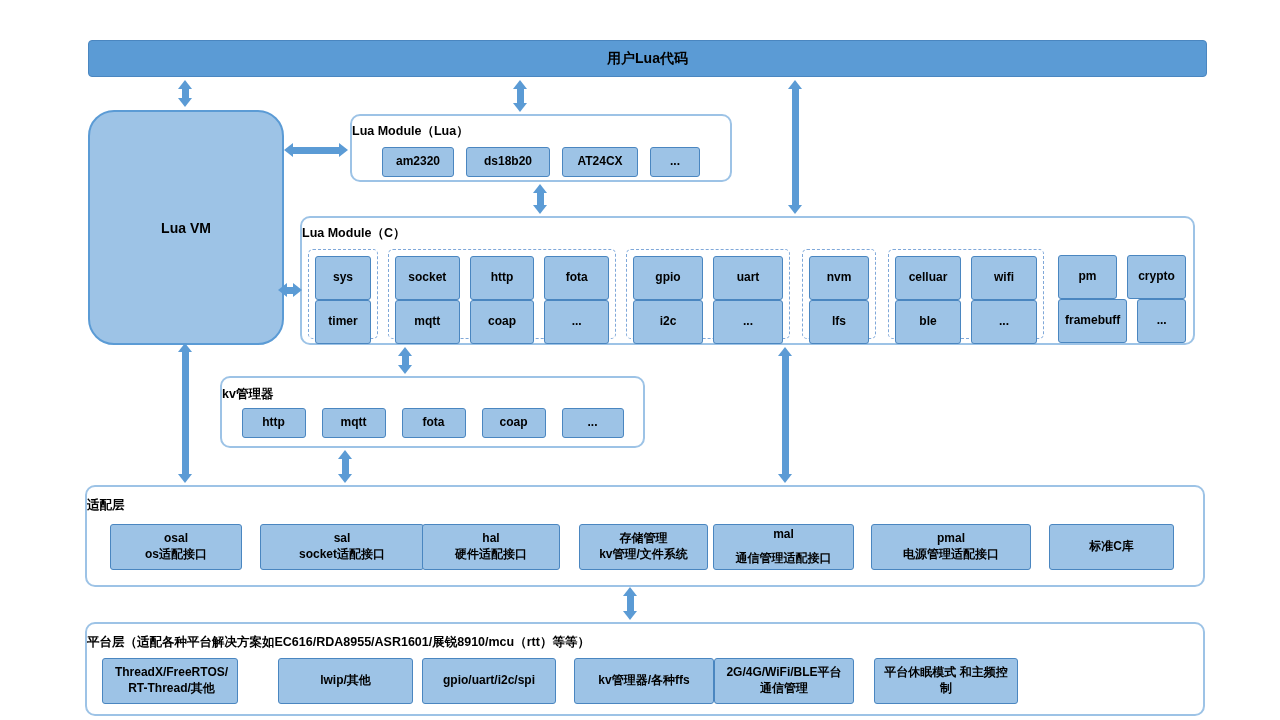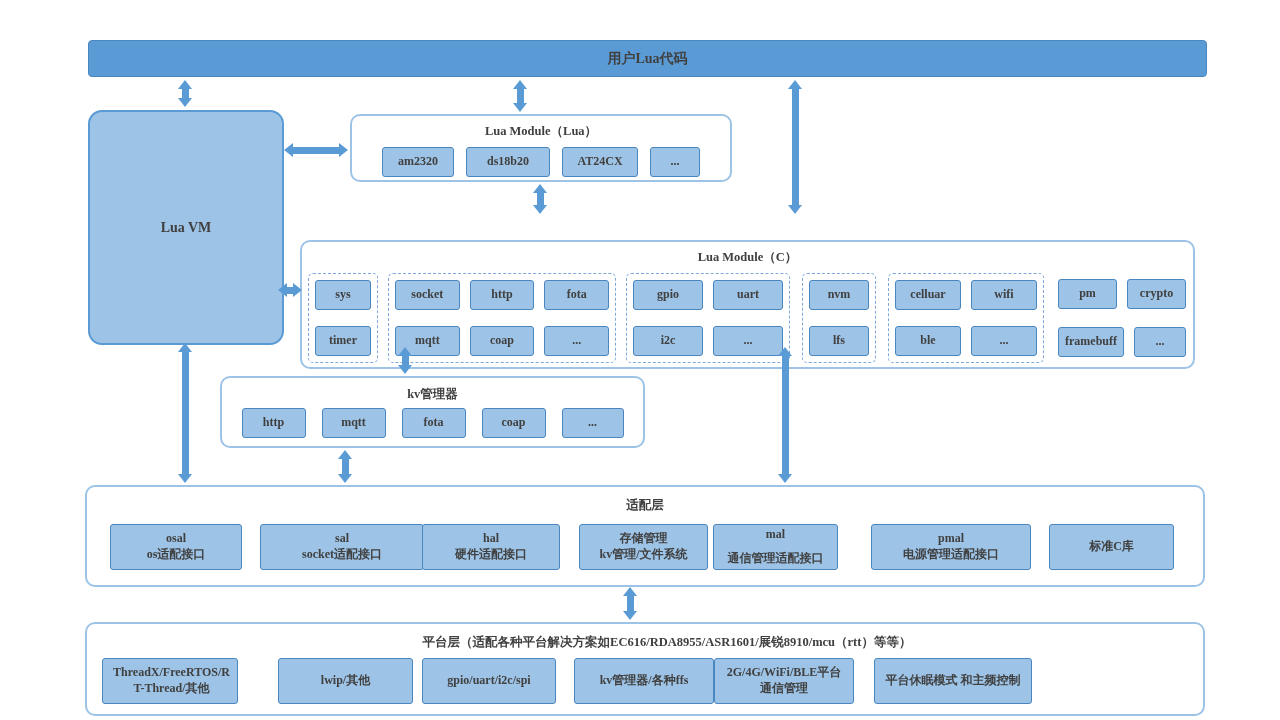--- a/index.html
+++ b/index.html
@@ -1,43 +1,43 @@
 <!DOCTYPE html>
 <html><head>
 <meta charset="utf-8">
 <style>
   html,body{margin:0;padding:0;background:#fff;}
   .canvas{position:relative;width:1280px;height:720px;background:#ffffff;
-          font-family:Liberation Serif, serif;color:#404040;overflow:hidden;}
+          font-family:Liberation Sans, sans-serif;color:#000000;overflow:hidden;}
 
   
   .bar{position:absolute;background:#5B9BD5;border:1px solid #4a86c0;border-radius:4px;
        display:flex;align-items:center;justify-content:center;font-weight:700;font-size:14px;}
 
   
-  .luavm{position:absolute;background:#9DC3E6;border:2px solid #5B9BD5;border-radius:14px;
+  .luavm{position:absolute;background:#9DC3E6;border:2px solid #5B9BD5;border-radius:26px;
          display:flex;align-items:center;justify-content:center;font-weight:700;font-size:14px;}
 
   
   .boxw{position:absolute;background:#fff;border:2px solid #9DC3E6;border-radius:10px;box-sizing:border-box;}
-  .boxtitle{position:absolute;left:0;right:0;text-align:center;font-weight:700;font-size:12.5px;}
+  .boxtitle{position:absolute;left:0;right:0;text-align:left;font-weight:700;font-size:12.5px;}
 
   
   .chip{background:#9DC3E6;border:1px solid #4a86c0;border-radius:3px;box-sizing:border-box;
         display:flex;align-items:center;justify-content:center;flex-direction:column;
         font-weight:700;font-size:12px;text-align:center;line-height:1.3;padding:2px 6px;}
   .chiprow{position:absolute;left:0;right:0;display:flex;justify-content:center;gap:12px;}
   .chiprow .chip{height:30px;}
 
   
   .cgroup{position:absolute;top:31px;height:90px;display:flex;flex-direction:column;
           justify-content:space-between;padding:6px;box-sizing:border-box;border-radius:5px;}
   .cgroup.dashed{border:1.5px dashed #7fa8d9;}
   .crow{display:flex;gap:10px;}
-  .crow .chip{flex:1;height:30px;}
+  .crow .chip{flex:1;height:44px;}
 
   
   .tchip{position:absolute;height:46px;}
   .wrap-all{word-break:break-all;}
 
   
   .varrow{position:absolute;width:7px;background:#5B9BD5;}
   .varrow::before{content:"";position:absolute;top:-9px;left:-3.5px;width:0;height:0;
     border-left:7px solid transparent;border-right:7px solid transparent;border-bottom:9px solid #5B9BD5;}
   .varrow::after{content:"";position:absolute;bottom:-9px;left:-3.5px;width:0;height:0;
@@ -64,21 +64,21 @@
   <div class="boxw" style="left:350px;top:114px;width:382px;height:68px;">
     <div class="boxtitle" style="top:7px;">Lua Module（Lua）</div>
     <div class="chiprow" style="top:31px;">
       <span class="chip" style="min-width:72px;">am2320</span>
       <span class="chip" style="min-width:84px;">ds18b20</span>
       <span class="chip" style="min-width:76px;">AT24CX</span>
       <span class="chip" style="min-width:50px;">...</span>
     </div>
   </div>
 
-  <div class="boxw" style="left:300px;top:216px;width:895px;height:129px;margin-top:24px;">
+  <div class="boxw" style="left:300px;top:216px;width:895px;height:129px;">
     <div class="boxtitle" style="top:7px;">Lua Module（C）</div>
 
     <div class="cgroup dashed" style="left:6px;width:70px;">
       <div class="crow">
           <span class="chip">sys</span>
         </div>
       <div class="crow">
           <span class="chip">timer</span>
         </div>
     </div>
@@ -162,42 +162,42 @@
       <span>socket适配接口</span>
     </div>
     <div class="chip tchip" style="left:335px;top:37px;width:138px;">
       <span>hal</span>
       <span>硬件适配接口</span>
     </div>
     <div class="chip tchip" style="left:492px;top:37px;width:129px;">
       <span>存储管理</span>
       <span>kv管理/文件系统</span>
     </div>
-    <div class="chip tchip" style="left:626px;top:37px;width:125px;gap:8px;">
+    <div class="chip tchip" style="left:626px;top:37px;width:141px;gap:8px;">
       <span>mal</span>
       <span>通信管理适配接口</span>
     </div>
     <div class="chip tchip" style="left:784px;top:37px;width:160px;">
       <span>pmal</span>
       <span>电源管理适配接口</span>
     </div>
     <div class="chip tchip" style="left:962px;top:37px;width:125px;">
       <span>标准C库</span>
     </div>
   </div>
 
   <div class="boxw" style="left:85px;top:622px;width:1120px;height:94px;">
-    <div class="boxtitle" style="top:10px;padding-left:44px;">平台层（适配各种平台解决方案如EC616/RDA8955/ASR1601/展锐8910/mcu（rtt）等等）</div>
+    <div class="boxtitle" style="top:10px;">平台层（适配各种平台解决方案如EC616/RDA8955/ASR1601/展锐8910/mcu（rtt）等等）</div>
 
     <div class="chip tchip wrap-all" style="left:15px;top:34px;width:136px;padding-left:9px;">ThreadX/FreeRTOS/RT-Thread/其他</div>
     <div class="chip tchip" style="left:175px;top:34px;width:135px;margin-left:16px;">lwip/其他</div>
     <div class="chip tchip" style="left:335px;top:34px;width:134px;">gpio/uart/i2c/spi</div>
     <div class="chip tchip" style="left:487px;top:34px;width:140px;">kv管理器/各种ffs</div>
     <div class="chip tchip" style="left:627px;top:34px;width:140px;">2G/4G/WiFi/BLE平台通信管理</div>
-    <div class="chip tchip" style="left:787px;top:34px;width:158px;">平台休眠模式 和主频控制</div>
+    <div class="chip tchip" style="left:787px;top:34px;width:144px;">平台休眠模式 和主频控制</div>
   </div>
 
   <div class="varrow" style="left:181.5px;top:89px;height:9px;"></div>
   <div class="varrow" style="left:516.5px;top:89px;height:14px;"></div>
   <div class="varrow" style="left:791.5px;top:89px;height:116px;"></div>
   <div class="harrow" style="left:293px;top:146.5px;width:46px;"></div>
   <div class="varrow" style="left:536.5px;top:193px;height:12px;"></div>
   <div class="harrow" style="left:287px;top:286.5px;width:6px;"></div>
   <div class="varrow" style="left:401.5px;top:356px;height:9px;"></div>
   <div class="varrow" style="left:341.5px;top:459px;height:15px;"></div>

